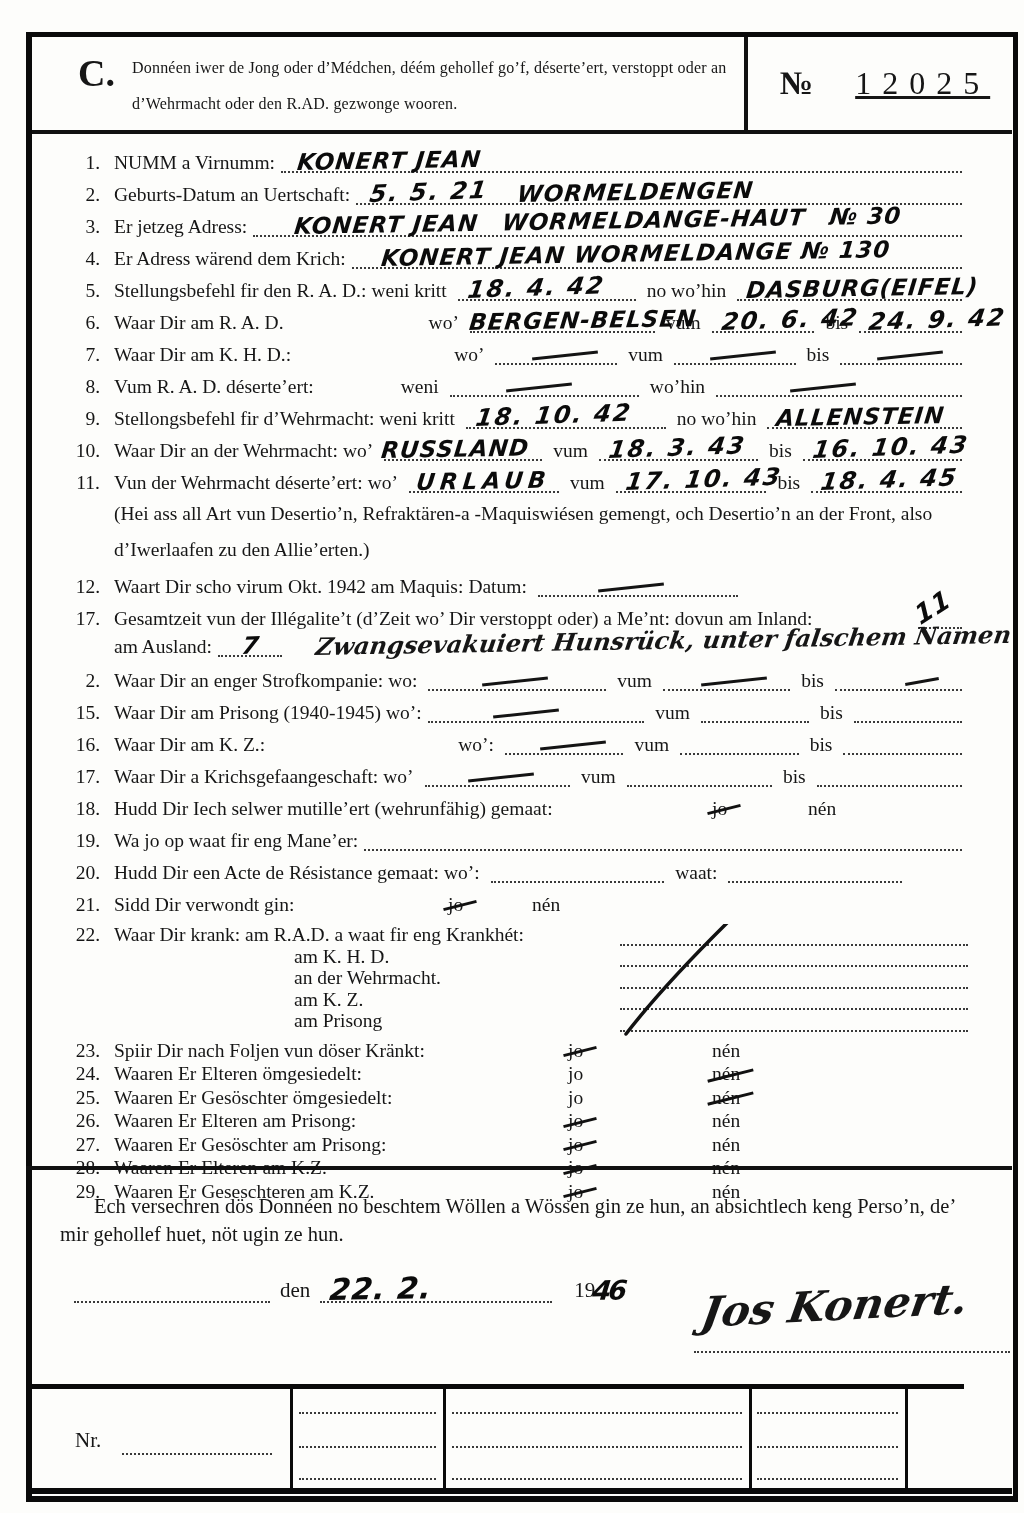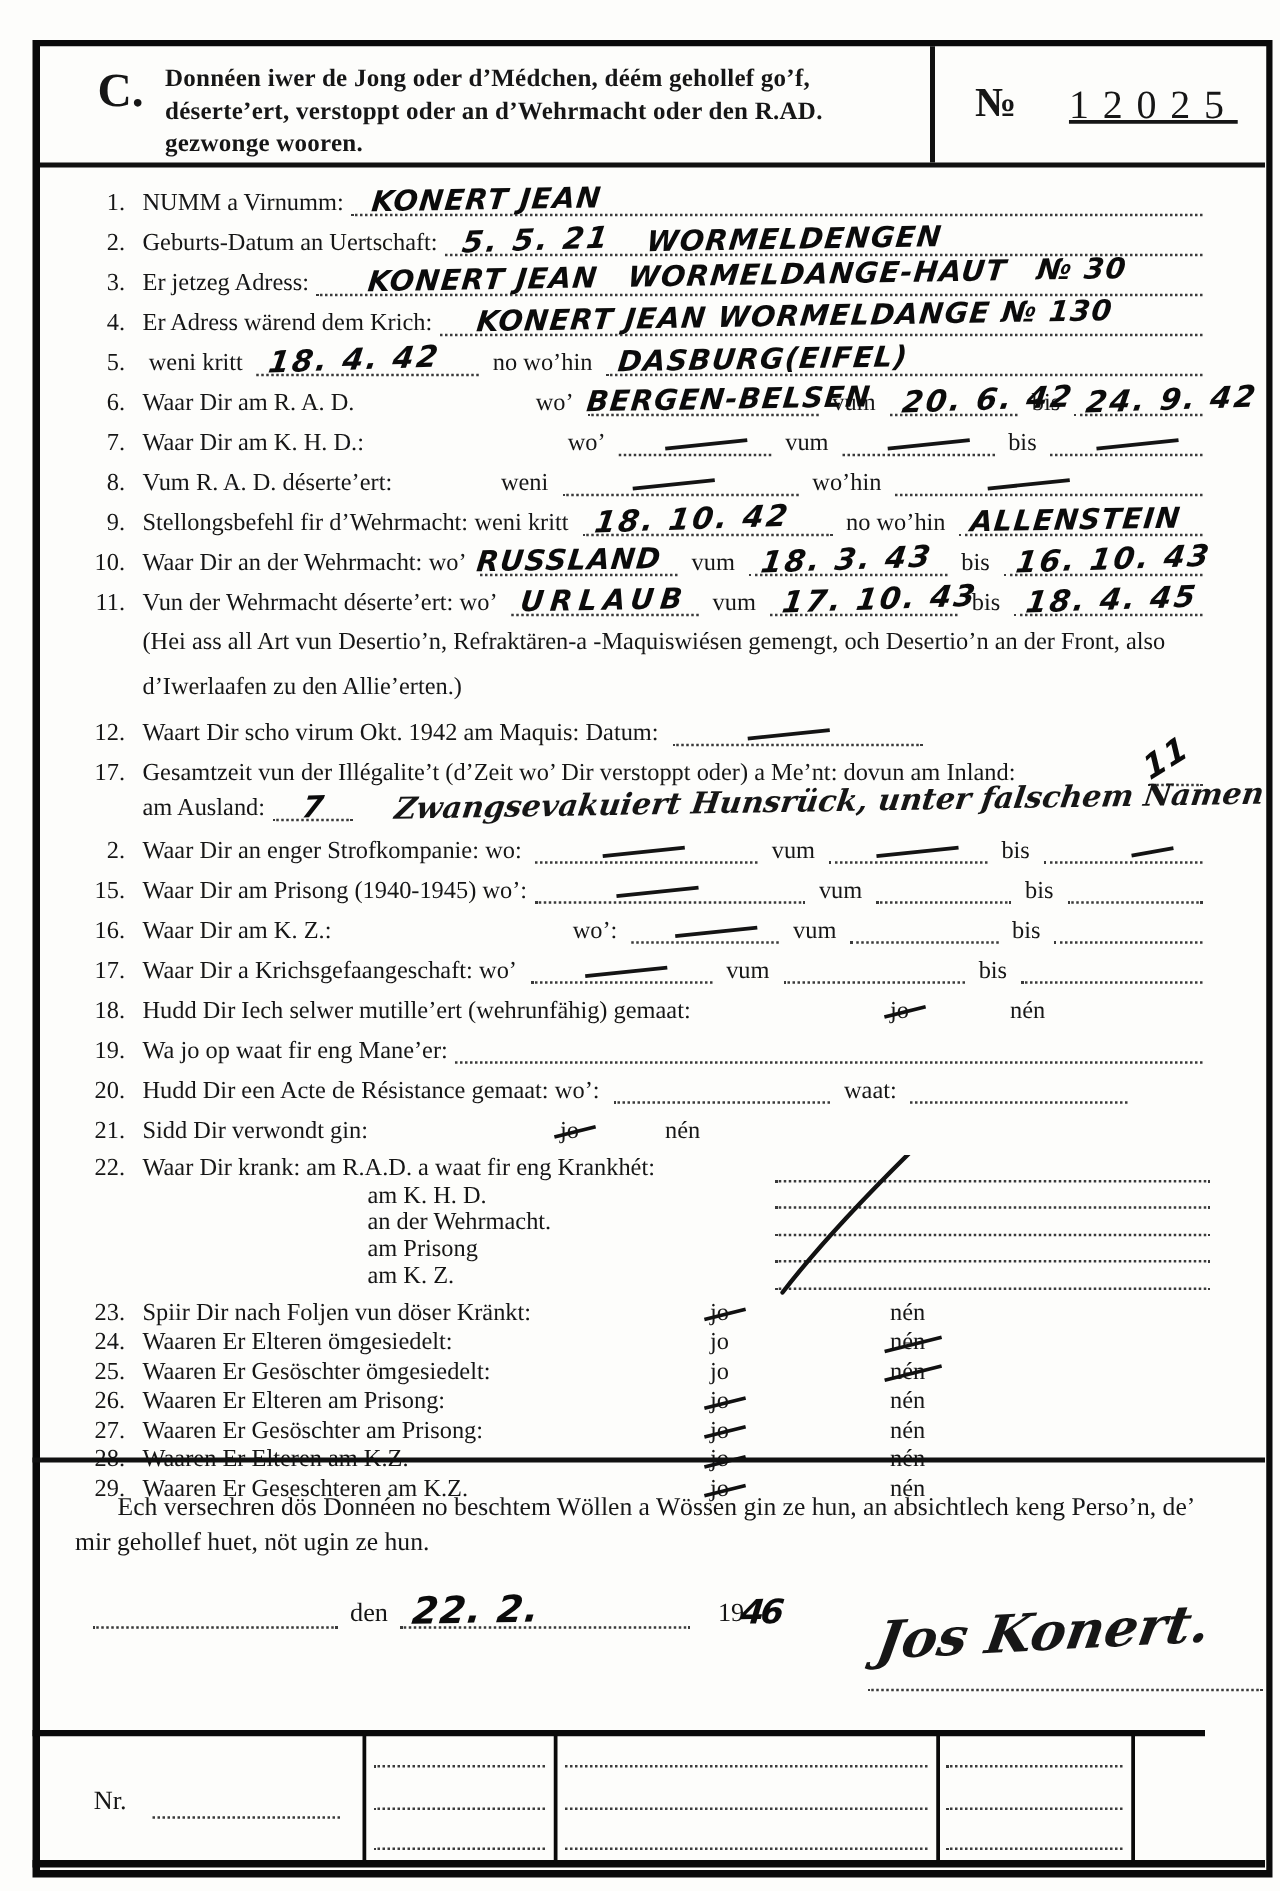--- a/index.html
+++ b/index.html
@@ -11,22 +11,22 @@
   .frame {
     position:absolute; left:26px; top:32px; width:992px; height:1470px;
     border-left:6px solid #0a0a0a; border-top:5px solid #0a0a0a;
     border-right:5px solid #0a0a0a; border-bottom:6px solid #0a0a0a;
   }
   
   .hdr { position:absolute; left:32px; top:37px; width:980px; height:97px;
          border-bottom:4px solid #111; display:flex; }
   .hdr-c { flex:none; width:100px; padding-left:46px; padding-top:14px;
            font-size:38px; font-weight:bold; }
-  .hdr-text { flex:none; width:612px; padding-top:13px; font-size:20px;
-              font-weight:bold; line-height:26px; letter-spacing:0.2px; }
+  .hdr-text { flex:none; width:612px; padding-top:13px; font-size:16px;
+              font-weight:normal; line-height:36px; letter-spacing:0.2px; }
   .hdr-no { flex:1; border-left:4px solid #111; display:flex; align-items:center;
             padding-left:32px; gap:42px; }
   .no-sign { font-size:33px; font-weight:bold; }
   .no-val  { font-size:32px; letter-spacing:11px;text-decoration:underline; }
   
   .content { position:absolute; left:60px; top:150px; width:908px; }
   .row { display:flex; align-items:flex-end; font-size:19.5px; line-height:26px;
          margin-bottom:6px; position:relative; }
   .num { flex:none; width:40px; text-align:right; margin-right:14px; }
   .lbl { flex:none; white-space:pre; }
@@ -129,20 +129,21 @@
   <div class="row">
     <span class="num">4.</span>
     <span class="lbl">Er Adress wärend dem Krich:</span>
     <span class="fill">
       <i class="hw big" style="left:28px">KONERT JEAN WORMELDANGE № 130</i>
     </span>
   </div>
 
   <div class="row">
     <span class="num">5.</span>
+    <span class="lbl">Stellungsbefehl fir den R. A. D.:</span>
     <span class="w">weni kritt</span>
     <span class="fill fx" style="width:178px">
       <i class="hw date">18. 4. 42</i>
     </span>
     <span class="w">no wo’hin</span>
     <span class="fill">
       <i class="hw big">DASBURG(EIFEL)</i>
     </span>
   </div>
 
@@ -359,22 +360,22 @@
   </div>
 
   <div class="r22">
     <div class="r22-left">
       <div class="first">
         <span class="num">22.</span>
         <span>Waar Dir krank: am R.A.D. a waat fir eng Krankhét:</span>
       </div>
       <div class="r22-sub">am K. H. D.</div>
       <div class="r22-sub">an der Wehrmacht.</div>
+      <div class="r22-sub">am K. Z.</div>
       <div class="r22-sub">am Prisong</div>
-      <div class="r22-sub">am K. Z.</div>
     </div>
     <div class="r22-right">
       <div class="r22-line"></div>
       <div class="r22-line"></div>
       <div class="r22-line"></div>
       <div class="r22-line"></div>
       <div class="r22-line"></div>
       <svg class="r22-svg" width="150" height="112" viewBox="0 0 150 112">
         <path d="M18,110 Q55,62 122,-4" stroke="#121212" stroke-width="3.5" fill="none" stroke-linecap="round"></path>
       </svg>

